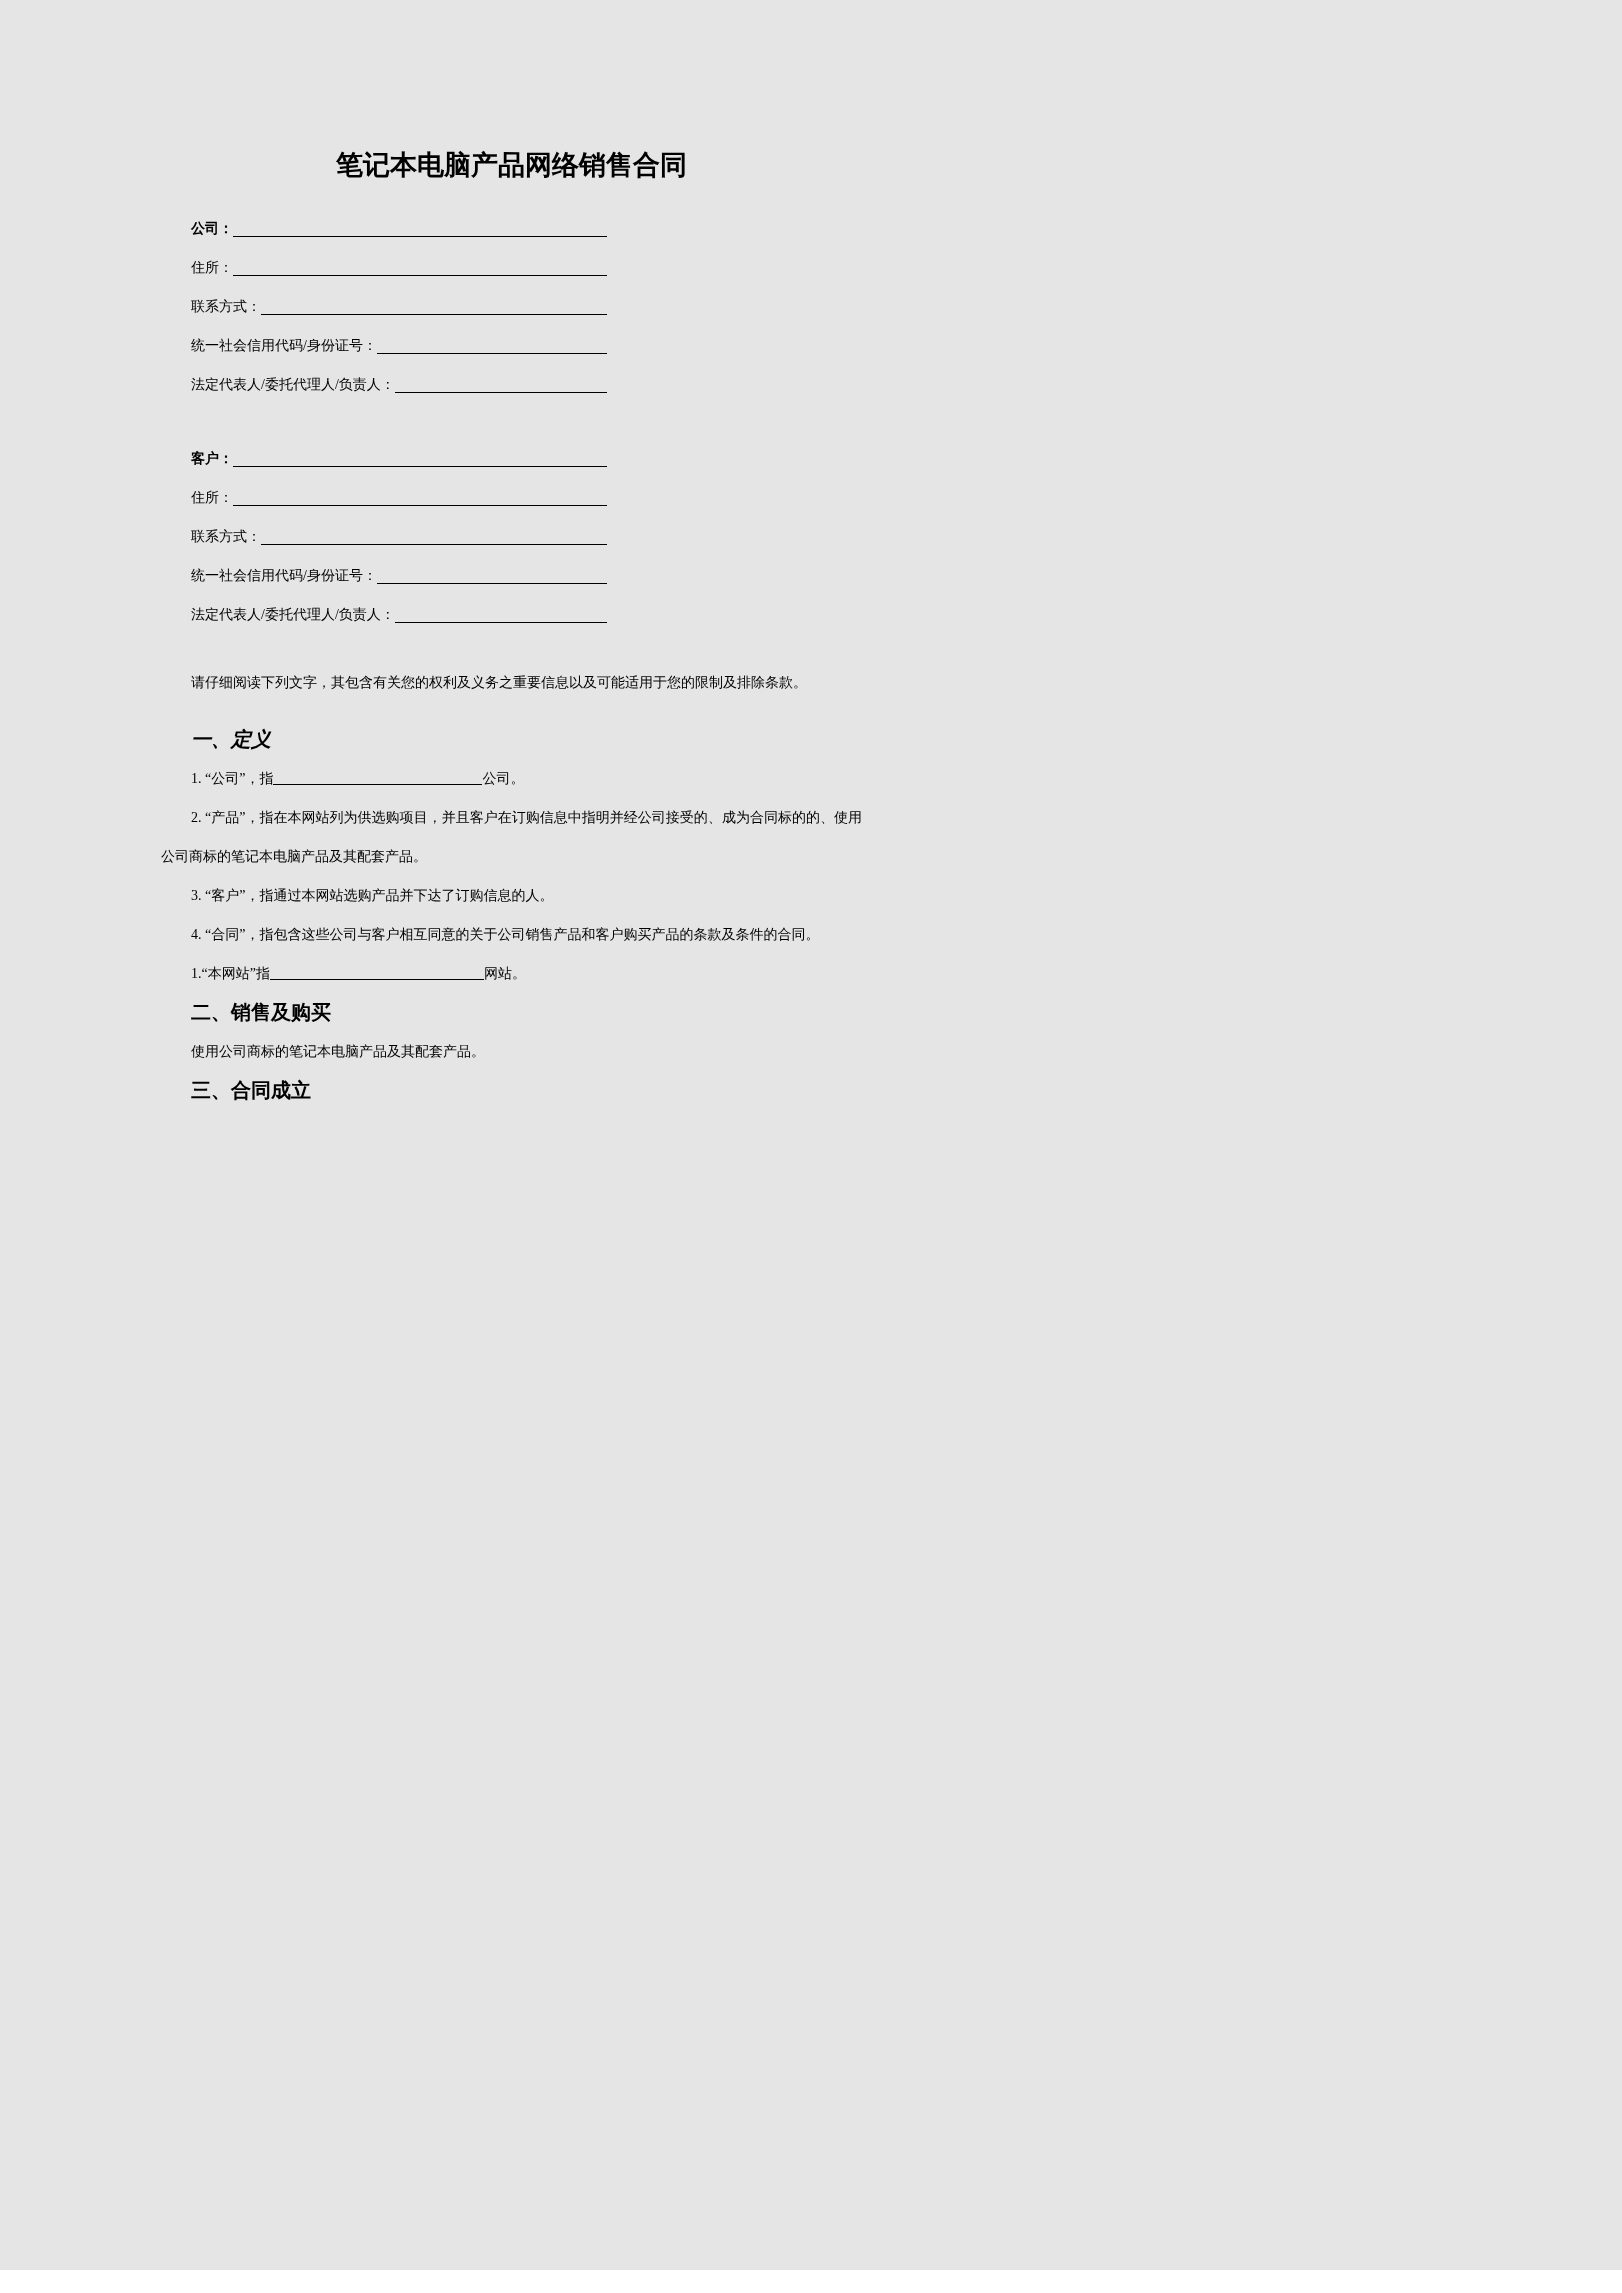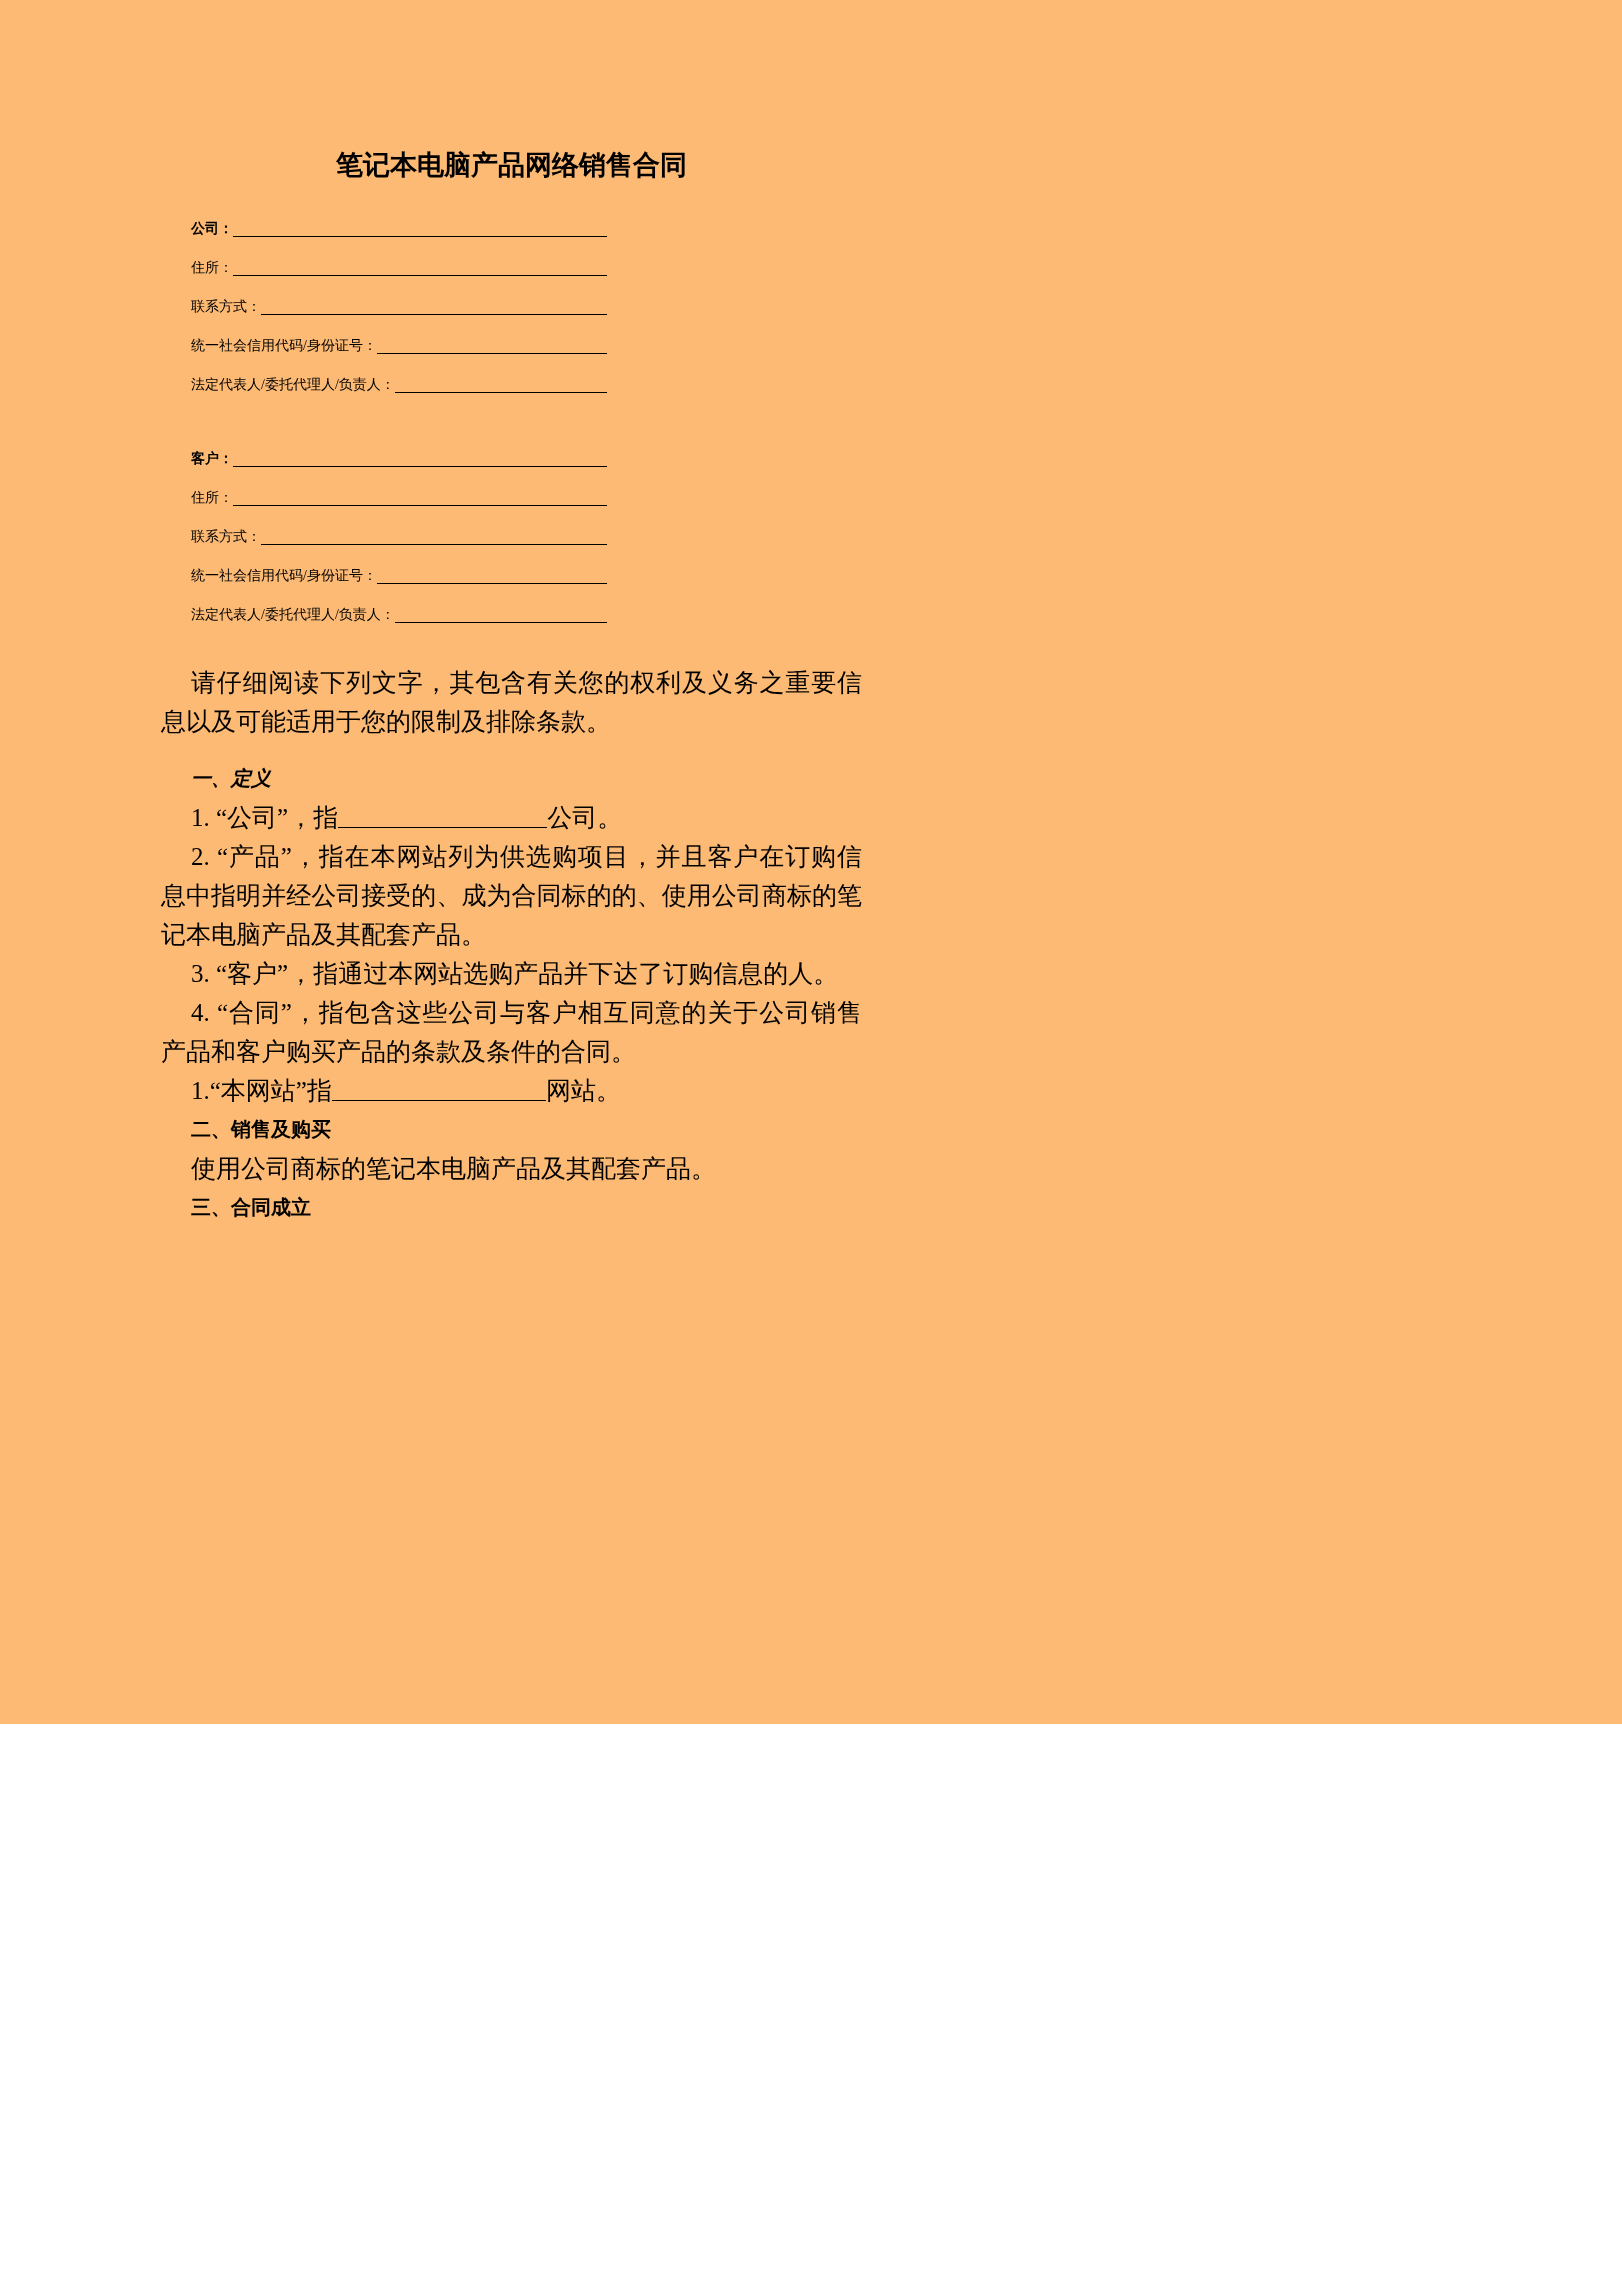--- a/index.html
+++ b/index.html
@@ -3,22 +3,22 @@
 <meta charset="utf-8">
 <style>
   html, body {
     margin: 0;
     padding: 0;
     background: #ffffff;
   }
   .page {
     position: relative;
     width: 1623px;
-    height: 1724px;
-    background: #fdba74;
+    height: 2270px;
+    background: #e5e5e5;
     overflow: hidden;
     color: #000000;
     font-family: "Liberation Serif", "DejaVu Serif", serif;
   }
   .content {
     position: absolute;
     left: 161px;
     top: 145px;
     width: 701px;
   }
@@ -55,21 +55,21 @@
     align-self: flex-end;
     height: 0;
     margin-bottom: 11px;
     border-bottom: 1.8px solid #000000;
   }
   .intro {
     margin-top: 29px;
   }
   .para, .clause {
     margin: 0;
-    font-size: 25px;
+    font-size: 14px;
     line-height: 39px;
     text-indent: 30px;
     text-align: justify;
   }
   .section-heading {
     margin: 0 0 0 30px;
     font-family: "Liberation Sans", "DejaVu Sans", sans-serif;
     font-size: 20px;
     font-weight: bold;
     line-height: 39px;

